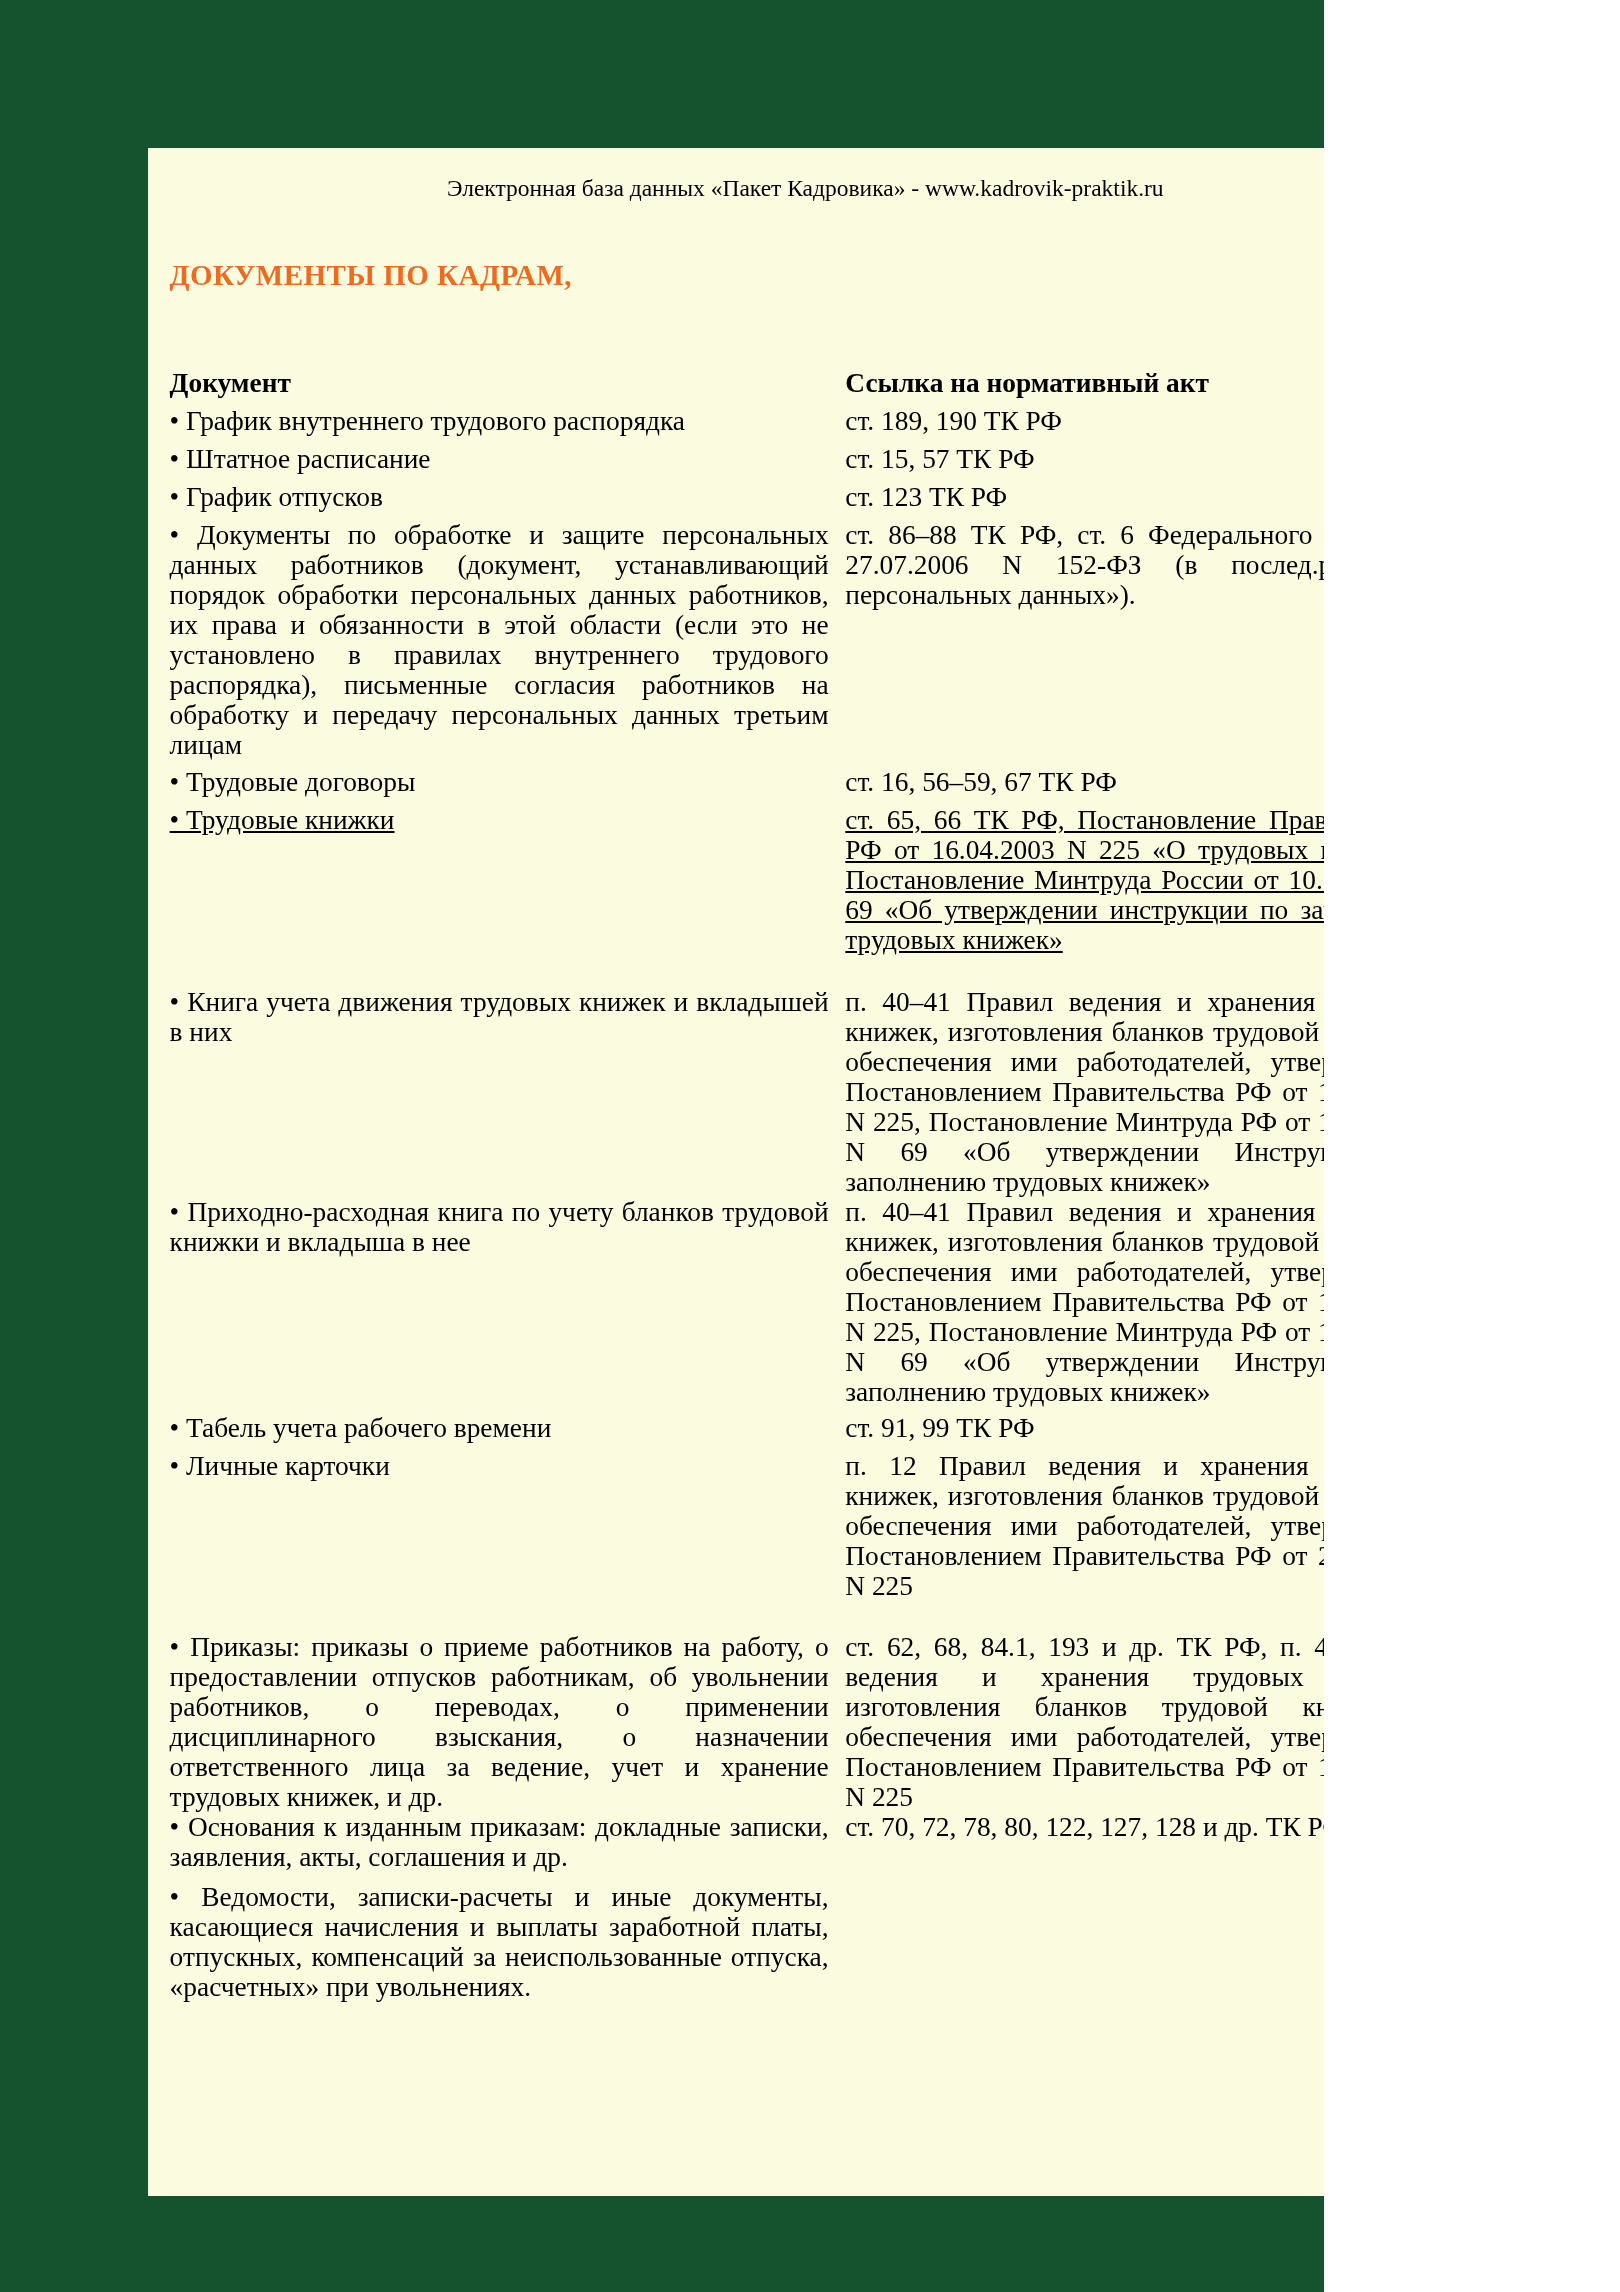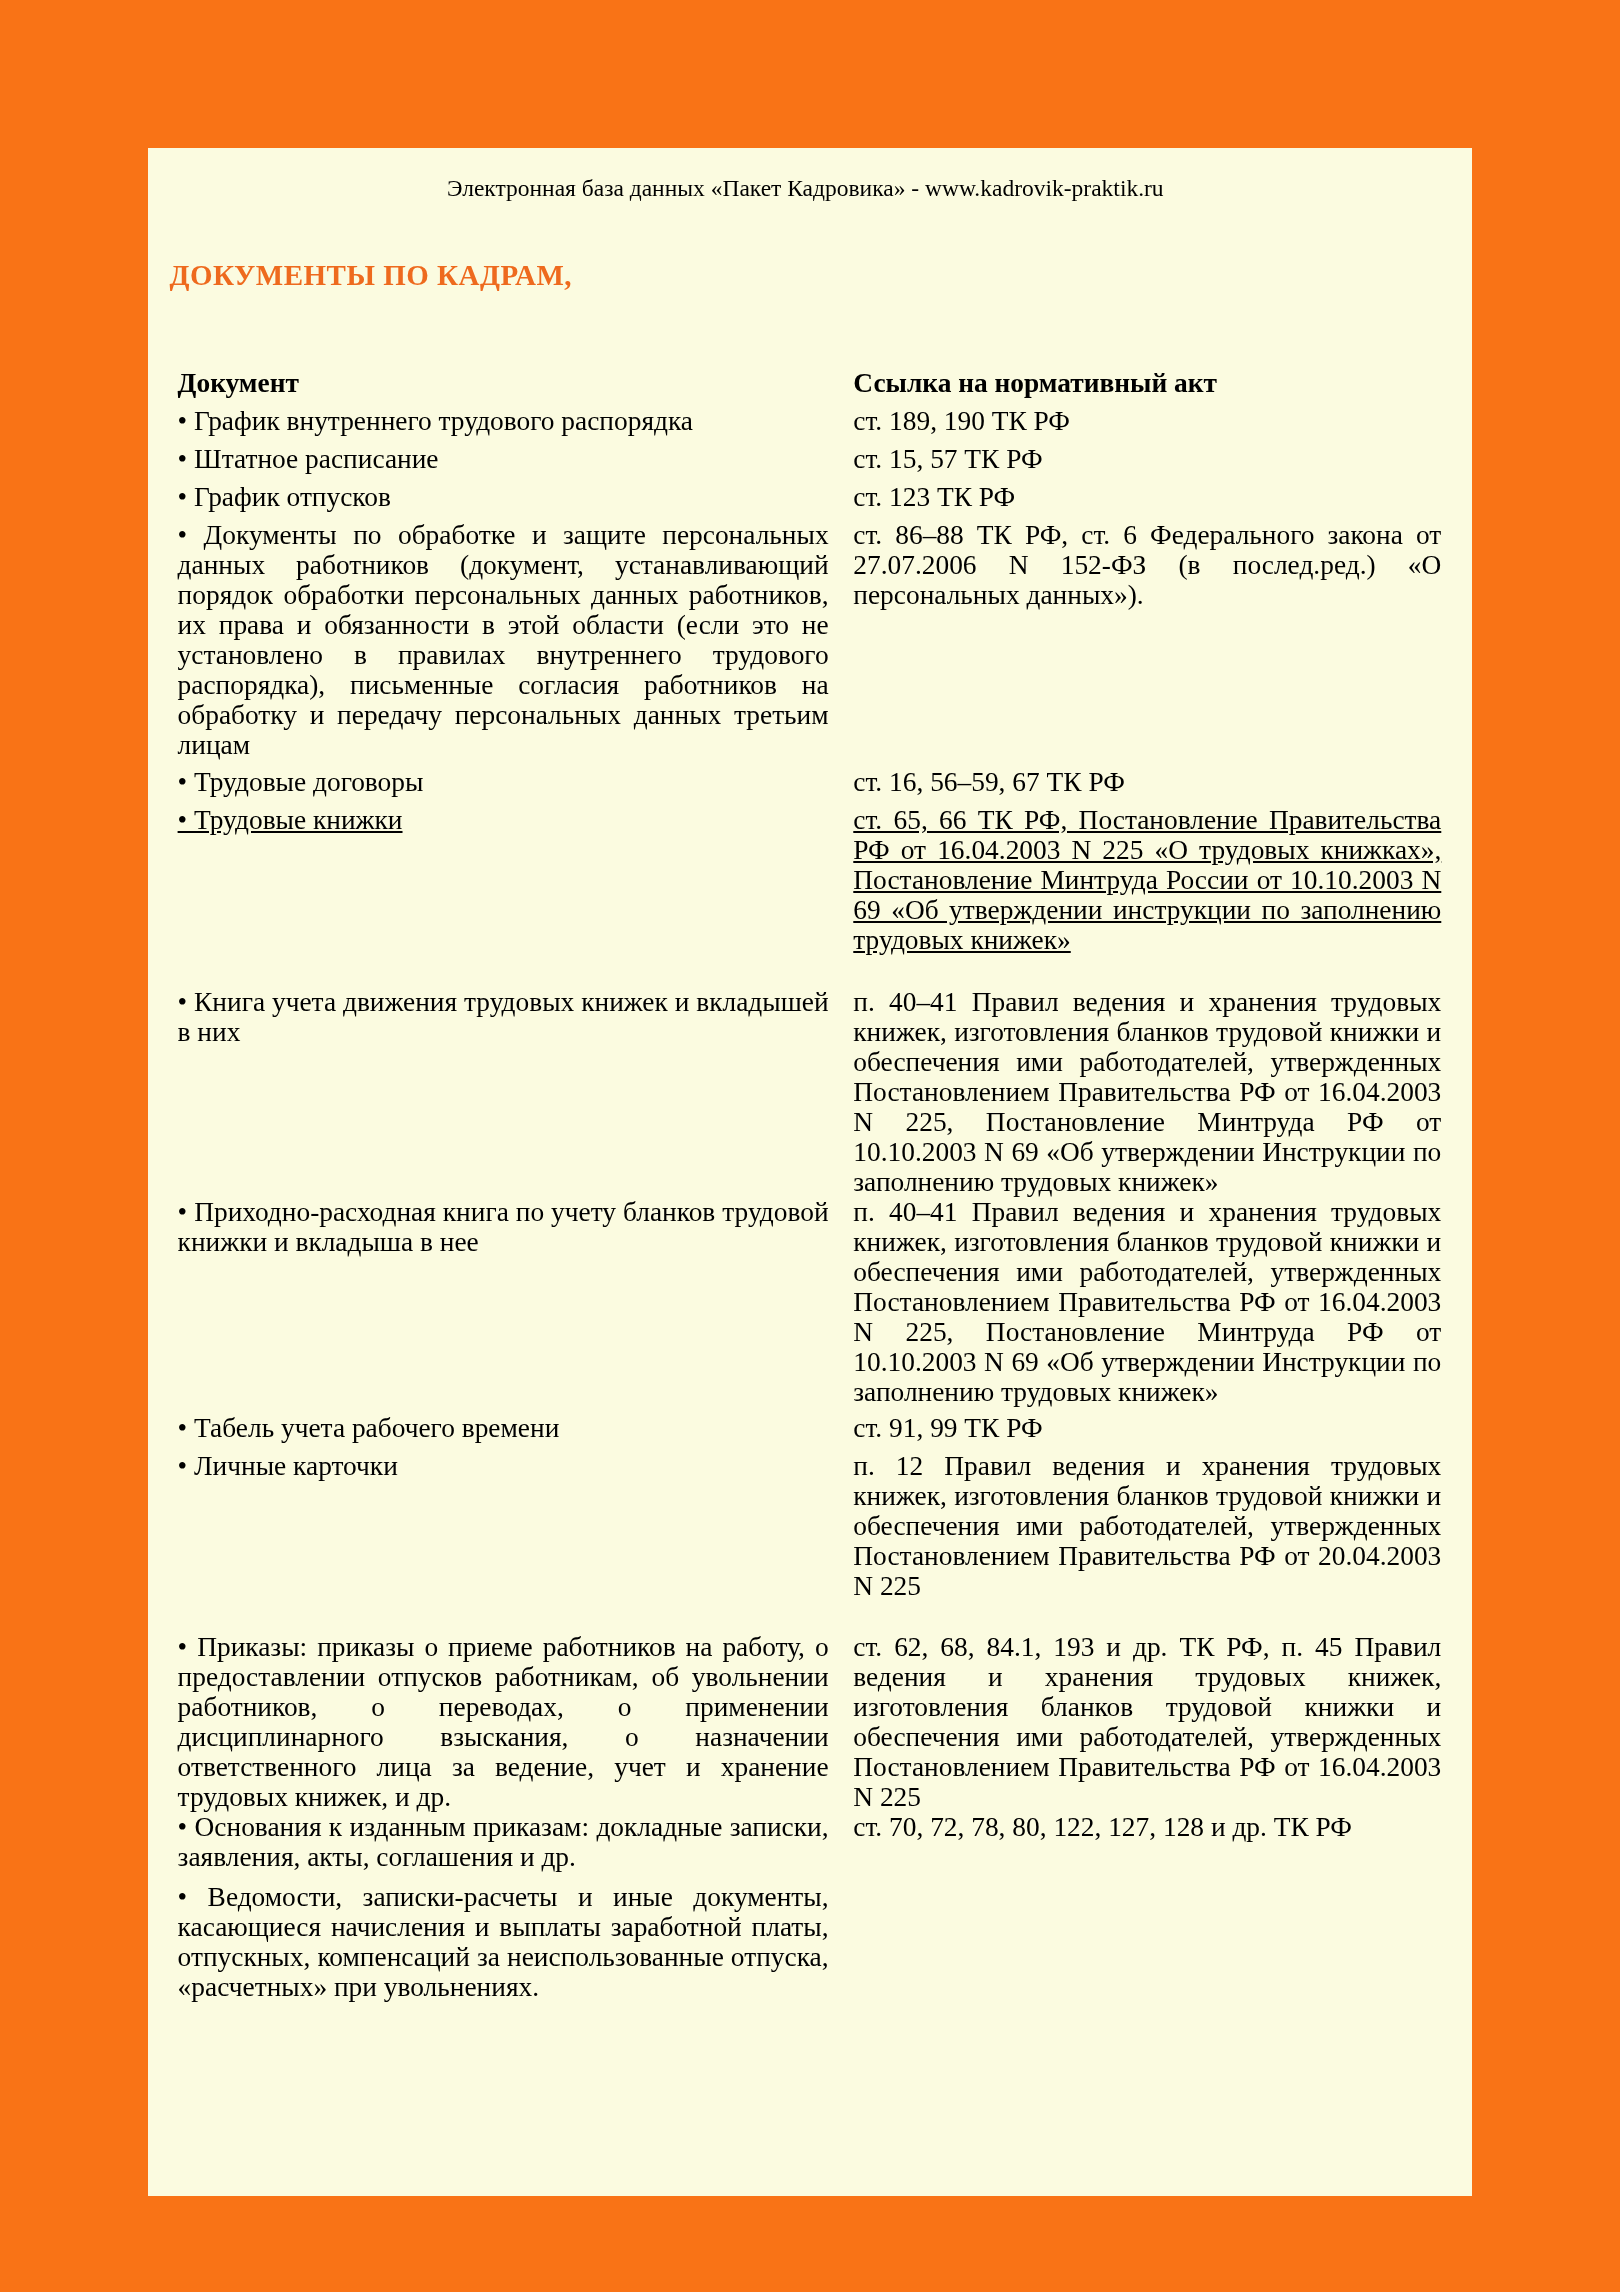--- a/index.html
+++ b/index.html
@@ -1,24 +1,24 @@
 <!DOCTYPE html>
 <html lang="ru"><head>
 <meta charset="utf-8">
 <style>
   html,body{margin:0;padding:0;background:#ffffff;}
-  .canvas{position:relative;width:1620px;height:2293px;background:#f97316;overflow:hidden;
+  .canvas{position:relative;width:1324px;height:2293px;background:#14532d;overflow:hidden;
           font-family:"Liberation Serif","DejaVu Serif",serif;color:#000;}
   .page{position:absolute;left:148px;top:148px;width:1324px;height:2048px;
         background:#fbfbe0;box-sizing:border-box;padding:25.5px 31px 0 21.6px;}
   .header-note{font-size:23.5px;line-height:29px;text-align:center;color:#000;}
   .doc-title{margin-top:57px;font-weight:bold;font-size:29px;line-height:30px;
              color:#ee6a1e;letter-spacing:0.5px;}
   .tbl{margin-top:78px;display:grid;grid-template-columns:659px 596px;column-gap:16.7px;}
-  .cell{font-size:27.4px;line-height:30px;text-align:justify;margin-left:8px;}
+  .cell{font-size:27.4px;line-height:30px;text-align:justify;}
   .cell.hdr{font-weight:bold;text-align:left;}
   .r{display:contents;}
   
   .g9  > .cell{padding-bottom:8.8px;}
   .g8  > .cell{padding-bottom:7.8px;}
   .g6  > .cell{padding-bottom:5.9px;}
   .g0  > .cell{padding-bottom:0px;}
   .g10 > .cell{padding-bottom:9.8px;}
   .g32 > .cell{padding-bottom:31px;}
   .g33 > .cell{padding-bottom:32px;text-decoration:underline;}

